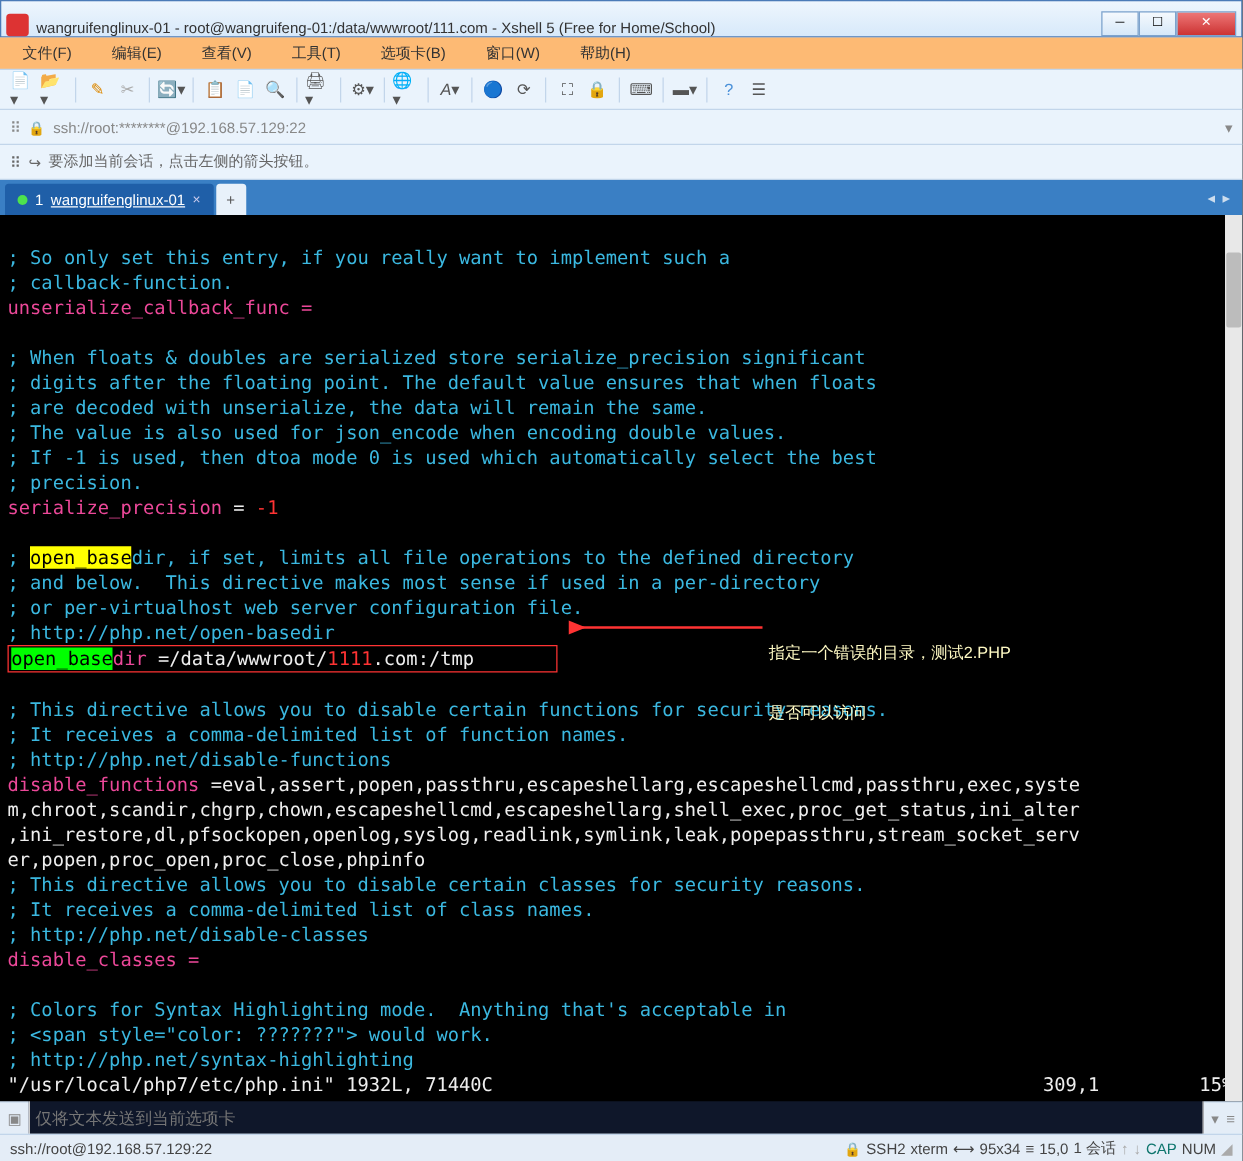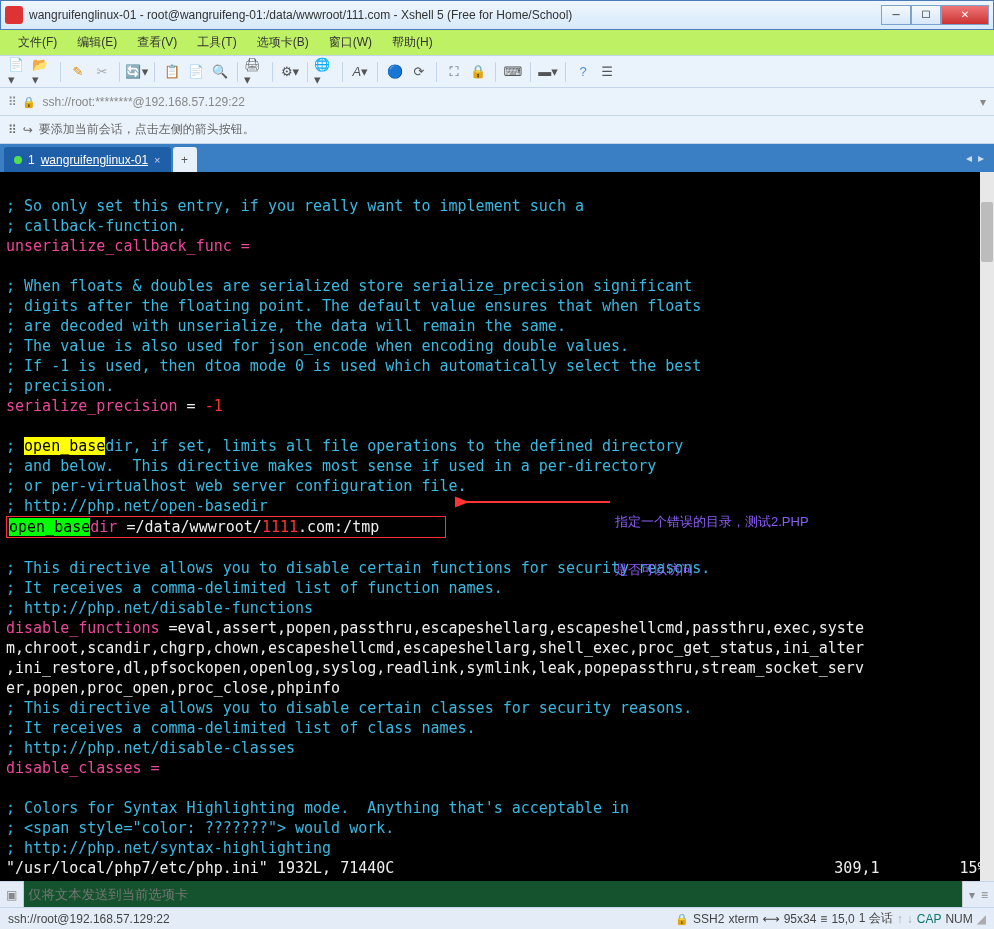--- a/index.html
+++ b/index.html
@@ -11,36 +11,36 @@
   height: 929px;
   overflow: hidden;
   display: flex;
   flex-direction: column;
 }
 .titlebar {
   height: 30px;
   background: linear-gradient(#eef6fd, #d7e9fa);
   border: 1px solid #4b7bb7;
   display: flex;
-  align-items: center;
+  align-items: flex-end;
   padding: 0 4px;
 }
 .titlebar .logo { width: 18px; height: 18px; background: #d33; border-radius: 3px; margin-right: 6px; }
 .titlebar .title { flex: 1; color: #333; }
 .win-btns { display: flex; gap: 0; }
 .win-btn { width: 30px; height: 20px; background: linear-gradient(#f5f9fd,#d6e8f9); border: 1px solid #7da2cc; text-align: center; line-height: 18px; cursor: pointer; font-size: 10px; }
 .win-btn.close { background: linear-gradient(#e77,#c33); color: #fff; width: 48px; }
 .menubar {
   height: 26px;
-  background: #bef264;
+  background: #fdba74;
   border-bottom: 1px solid #c2d5ea;
   display: flex;
   align-items: center;
   padding: 0 10px;
-  gap: 4px;
+  gap: 16px;
 }
 .menu-item { padding: 3px 8px; color: #333; cursor: pointer; }
 .toolbar {
   height: 32px;
   background: #eaf3fc;
   border-bottom: 1px solid #c2d5ea;
   display: flex;
   align-items: center;
   padding: 0 8px;
   gap: 2px;
@@ -106,37 +106,37 @@
 .terminal .scrollbar .thumb { position: absolute; left: 1px; right: 1px; top: 30px; height: 60px; background: #bcbcbc; border-radius: 2px; }
 .c-comment { color: #3bb8e0; }
 .c-green { color: #ec4899; }
 .c-red { color: #ff3333; }
 .c-white { color: #eee; }
 .hl-yellow { background: #ffff00; color: #000; }
 .hl-green { background: #00ff00; color: #000; }
 .box-red { border: 1px solid #ff3333; display: inline-block; padding: 0 2px; }
 .annotation {
   position: absolute;
-  color: #8b5cf6;
+  color: #fef9c3;
   font-family: "Microsoft YaHei", sans-serif;
   font-size: 13px;
   line-height: 16px;
 }
 .arrow-svg { position: absolute; }
 .sendbar {
   height: 26px;
   background: #e4edf7;
   border-top: 1px solid #c2d5ea;
   display: flex;
   align-items: center;
   padding: 0 6px;
   gap: 6px;
   color: #888;
 }
-.sendbar input { flex: 1; border: 1px solid #ccc; height: 18px; padding: 16px 4px; background: #14532d; color: #999; }
+.sendbar input { flex: 1; border: 1px solid #ccc; height: 18px; padding: 16px 4px; background: #0f172a; color: #999; }
 .statusbar {
   height: 22px;
   background: #e4edf7;
   border-top: 1px solid #c2d5ea;
   display: flex;
   align-items: center;
   padding: 0 8px;
   gap: 4px;
   color: #444;
 }

